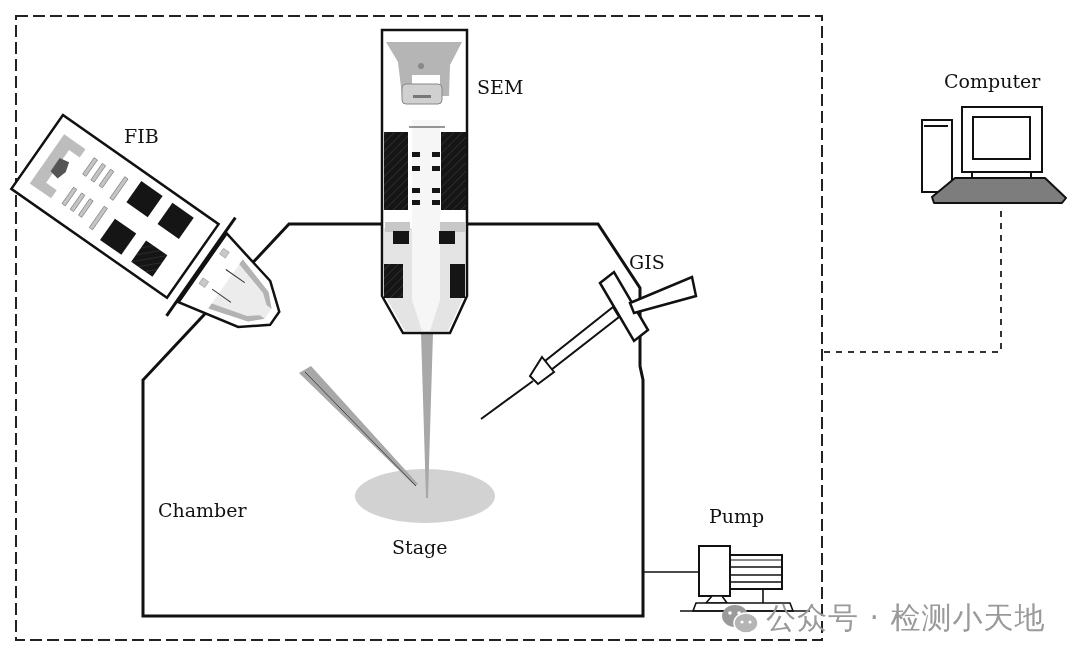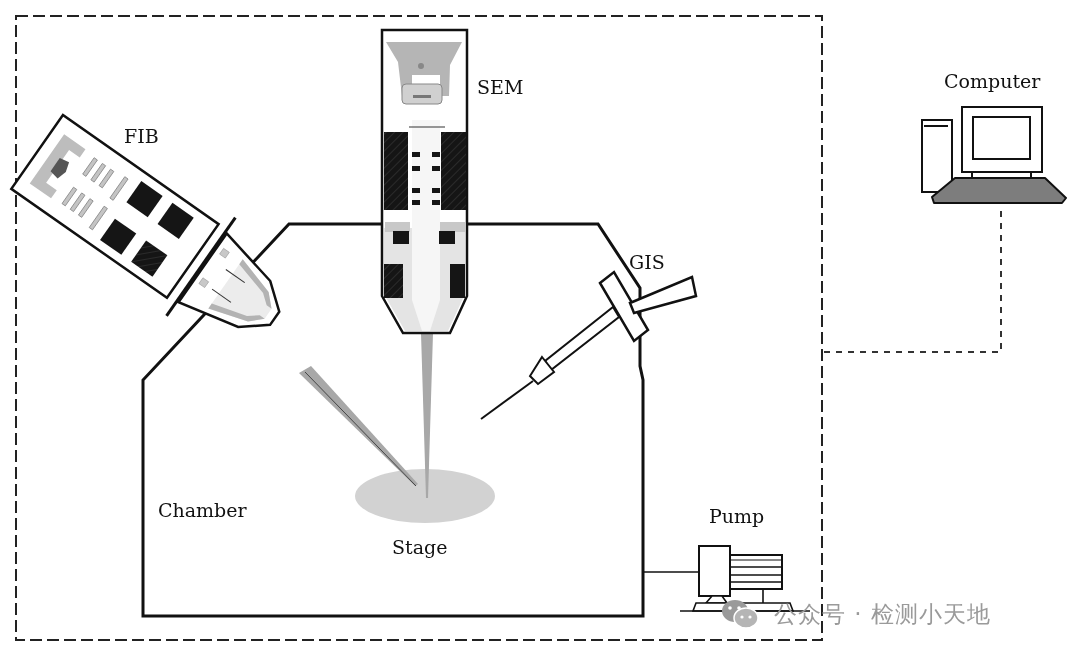--- a/index.html
+++ b/index.html
@@ -1,19 +1,19 @@
 <!DOCTYPE html>
 <html><head>
 <meta charset="utf-8">
 <style>
   html, body { margin: 0; padding: 0; background: #ffffff; }
   body { width: 1080px; height: 660px; overflow: hidden; position: relative; font-family: "DejaVu Serif", serif; }
   #diagram { position: absolute; left: 0; top: 0; width: 1080px; height: 660px; }
   .lbl { font-family: "DejaVu Serif", serif; font-size: 19px; fill: #111; }
-  .watermark { position: absolute; left: 720px; top: 598px; font-family: "DejaVu Sans", sans-serif; font-size: 23px; color: #9a9a9a; display: flex; align-items: center; gap: 14px; letter-spacing: 1px; }
+  .watermark { position: absolute; left: 720px; top: 598px; font-family: "DejaVu Sans", sans-serif; font-size: 30px; color: #9a9a9a; display: flex; align-items: center; gap: 6px; letter-spacing: 1px; }
   .wm-icon { width: 40px; height: 32px; }
 </style>
 </head>
 <body>
 
 <svg id="diagram" width="1080" height="660" viewBox="0 0 1080 660" xmlns="http://www.w3.org/2000/svg">
   <defs>
     <pattern id="hatch" width="6" height="6" patternUnits="userSpaceOnUse" patternTransform="rotate(45)">
       <rect width="6" height="6" fill="#151515"></rect>
       <line x1="0" y1="0" x2="0" y2="6" stroke="#3a3a3a" stroke-width="1.2"></line>

